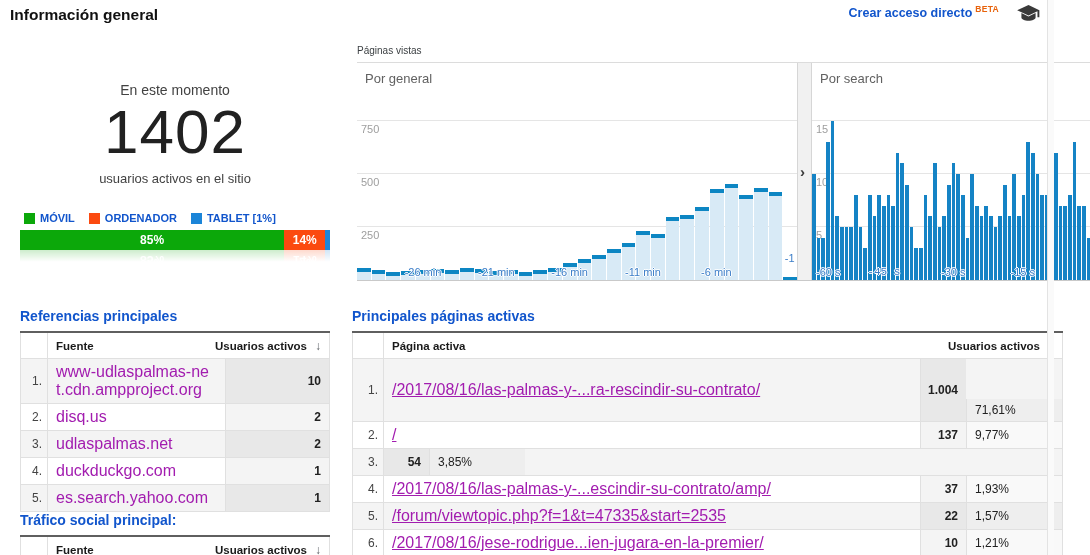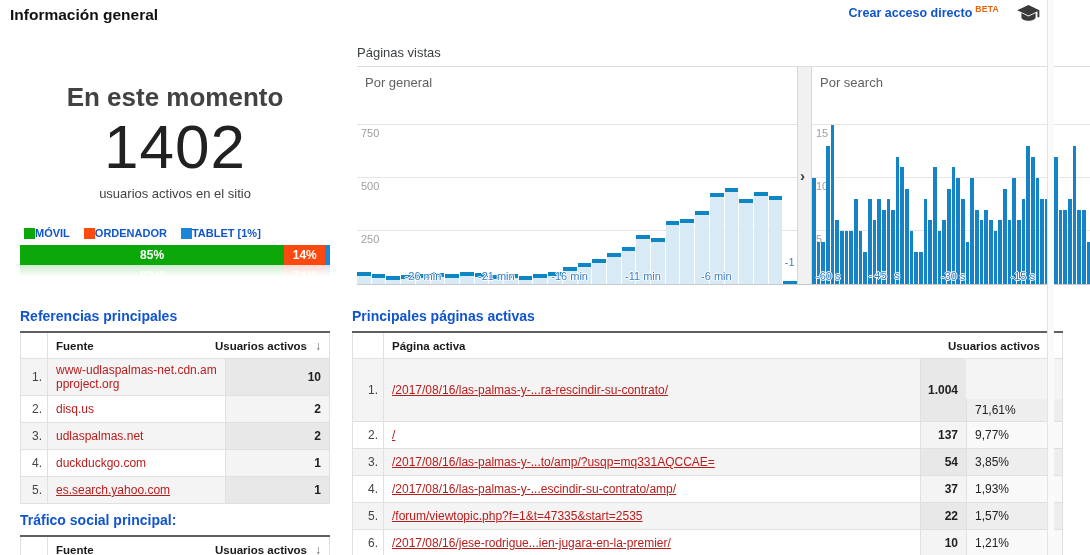--- a/index.html
+++ b/index.html
@@ -9,36 +9,36 @@
 
   
   .page-title{position:absolute;left:10px;top:6px;font-size:15.5px;font-weight:bold;color:#111;}
   .topbar-right{position:absolute;right:14px;top:4px;display:flex;align-items:flex-start;gap:18px;}
   .shortcut-link{font-size:12.5px;font-weight:bold;color:#1155cc;text-decoration:none;cursor:pointer;}
   .beta{font-size:8.5px;font-weight:bold;color:#e8630c;vertical-align:super;margin-left:3px;letter-spacing:.3px;}
   .cap-icon{margin-top:1px;cursor:pointer;}
 
   
   .realtime{position:absolute;left:20px;top:82px;width:310px;text-align:center;}
-  .rt-heading{font-size:26px;color:#424242;font-weight:bold;margin:0;}
+  .rt-heading{font-size:14px;color:#424242;font-weight:normal;margin:0;}
   .rt-number{font-size:62px;font-weight:300;color:#212121;line-height:1.02;margin-top:2px;letter-spacing:1px;}
   .rt-sub{font-size:13px;color:#424242;margin-top:8px;}
   .rt-legend{display:flex;align-items:center;gap:14px;margin-top:26px;padding-left:4px;}
-  .legend-item{display:flex;align-items:center;font-size:11px;font-weight:bold;color:#1155cc;}
+  .legend-item{display:flex;align-items:center;gap:5px;font-size:11px;font-weight:bold;color:#1155cc;}
   .legend-swatch{width:11px;height:11px;display:inline-block;}
   .split-bar{display:flex;height:20px;margin-top:6px;overflow:hidden;}
   .split-seg{height:100%;display:flex;align-items:center;justify-content:center;
              color:#fff;font-size:12px;font-weight:bold;}
   .split-reflect{position:relative;height:13px;overflow:hidden;opacity:.45;}
   .split-reflect .split-bar{transform:scaleY(-1);margin-top:0;}
   .reflect-fade{position:absolute;inset:0;background:linear-gradient(to bottom,rgba(255,255,255,.55),#fff 90%);}
 
   
   .pv{position:absolute;left:357px;top:45px;width:733px;}
-  .pv-title{font-size:13px;color:#3c4043;padding-bottom:6px;border-bottom:1px solid #dcdcdc;}
+  .pv-title{font-size:10px;color:#3c4043;padding-bottom:6px;border-bottom:1px solid #dcdcdc;}
   .chart-row{display:flex;height:217px;border-bottom:1px solid #c9c9c9;}
   .chart-panel{position:relative;overflow:hidden;}
   .panel-minute{width:440px;}
   .panel-second{width:278px;}
   .panel-label{position:absolute;top:8px;left:8px;font-size:13px;color:#616161;z-index:3;}
   .plot{position:absolute;inset:0;}
   .gridline{position:absolute;left:0;right:0;height:1px;background:#e5e5e5;}
   .ylabel{position:absolute;left:4px;font-size:11px;color:#9e9e9e;transform:translateY(115%);}
   .bars{position:absolute;left:0;right:0;top:0;bottom:0;display:flex;align-items:flex-end;gap:1px;}
   .bar{flex:1;position:relative;}
@@ -54,21 +54,21 @@
 
   
   .section{position:absolute;}
   .sec-title{font-size:14px;font-weight:bold;color:#1155cc;margin:0 0 7px 0;}
   .ga-table{border-top:2px solid #5f5f5f;font-size:12px;}
   .thead,.trow{display:flex;border:1px solid #e0e0e0;border-top:none;align-items:center;}
   .thead{height:25px;font-size:11.5px;font-weight:bold;color:#1a1a1a;background:#fff;}
   .trow{min-height:26px;}
   .cell{padding:4px 8px;box-sizing:border-box;}
   .c-rank{text-align:right;color:#444;padding-right:5px;padding-left:2px;}
-  .c-link{color:#b91c1c;cursor:pointer;word-break:break-all;font-size:12px;}
+  .c-link{color:#a21caf;cursor:pointer;word-break:break-all;font-size:16px;}
   .c-num{text-align:right;font-weight:bold;color:#212121;}
   .c-pct{text-align:left;color:#212121;}
   .vline{border-left:1px solid #e0e0e0;align-self:stretch;display:flex;align-items:center;}
   .sort-arrow{color:#5f6368;font-weight:normal;margin-left:8px;cursor:pointer;font-size:12px;}
   .head-right{display:flex;justify-content:flex-end;align-items:center;flex:1;}
 
   .t-ref{left:20px;top:308px;width:310px;}
   .t-ref .c-rank{width:26px;}
   .t-ref .c-link{flex:1;}
   .t-ref .c-numcol{width:104px;}
@@ -360,21 +360,21 @@
             <div class="cell vline c-link" style="flex: 1 1 0%;">udlaspalmas.net</div>
             <div class="cell c-num c-numcol vline" style="width: 104px; align-self: stretch; display: flex; align-items: center; justify-content: flex-end;">2</div>
           </div>
           <div class="trow row-even">
             <div class="cell c-rank">4.</div>
             <div class="cell vline c-link" style="flex: 1 1 0%;">duckduckgo.com</div>
             <div class="cell c-num c-numcol vline" style="width: 104px; align-self: stretch; display: flex; align-items: center; justify-content: flex-end;">1</div>
           </div>
           <div class="trow row-odd">
             <div class="cell c-rank">5.</div>
-            <div class="cell vline c-link" style="flex: 1 1 0%; text-decoration: underline;">es.search.yahoo.com</div>
+            <div class="cell vline c-link" style="flex: 1 1 0%;">es.search.yahoo.com</div>
             <div class="cell c-num c-numcol vline" style="width: 104px; align-self: stretch; display: flex; align-items: center; justify-content: flex-end;">1</div>
           </div>
         </div>
     </div>
   </div>
 
   <div class="section t-social">
     <div class="sec-title">Tráfico social principal:</div>
     <div class="ga-table">
       <div class="thead">
@@ -407,21 +407,20 @@
             <div class="cell c-pct c-pctcol vline" style="width: 96px; align-self: stretch; display: flex; align-items: center; margin-top: 40px;">71,61%</div>
           </div>
           <div class="trow row-even">
             <div class="cell c-rank">2.</div>
             <div class="cell vline c-link" style="flex: 1 1 0%;">/</div>
             <div class="cell c-num c-numcol vline" style="width: 46px; align-self: stretch; display: flex; align-items: center; justify-content: flex-end;">137</div>
             <div class="cell c-pct c-pctcol vline" style="width: 96px; align-self: stretch; display: flex; align-items: center;">9,77%</div>
           </div>
           <div class="trow row-odd">
             <div class="cell c-rank">3.</div>
-            <div class="cell vline c-link" style="flex: 1 1 0%;">/2017/08/16/las-palmas-y-...to/amp/?usqp=mq331AQCCAE=</div>
             <div class="cell c-num c-numcol vline" style="width: 46px; align-self: stretch; display: flex; align-items: center; justify-content: flex-end;">54</div>
             <div class="cell c-pct c-pctcol vline" style="width: 96px; align-self: stretch; display: flex; align-items: center;">3,85%</div>
           </div>
           <div class="trow row-even">
             <div class="cell c-rank">4.</div>
             <div class="cell vline c-link" style="flex: 1 1 0%;">/2017/08/16/las-palmas-y-...escindir-su-contrato/amp/</div>
             <div class="cell c-num c-numcol vline" style="width: 46px; align-self: stretch; display: flex; align-items: center; justify-content: flex-end;">37</div>
             <div class="cell c-pct c-pctcol vline" style="width: 96px; align-self: stretch; display: flex; align-items: center;">1,93%</div>
           </div>
           <div class="trow row-odd">

